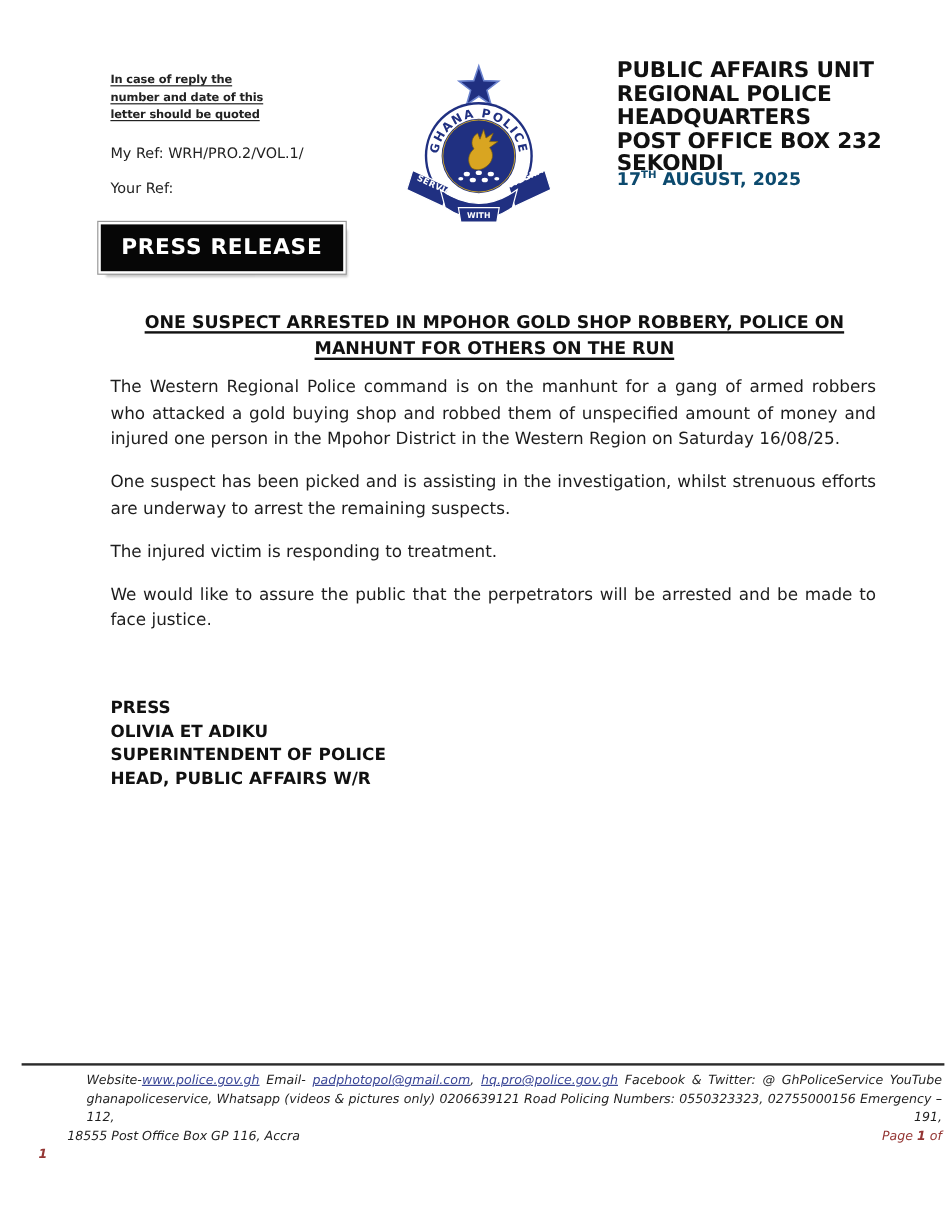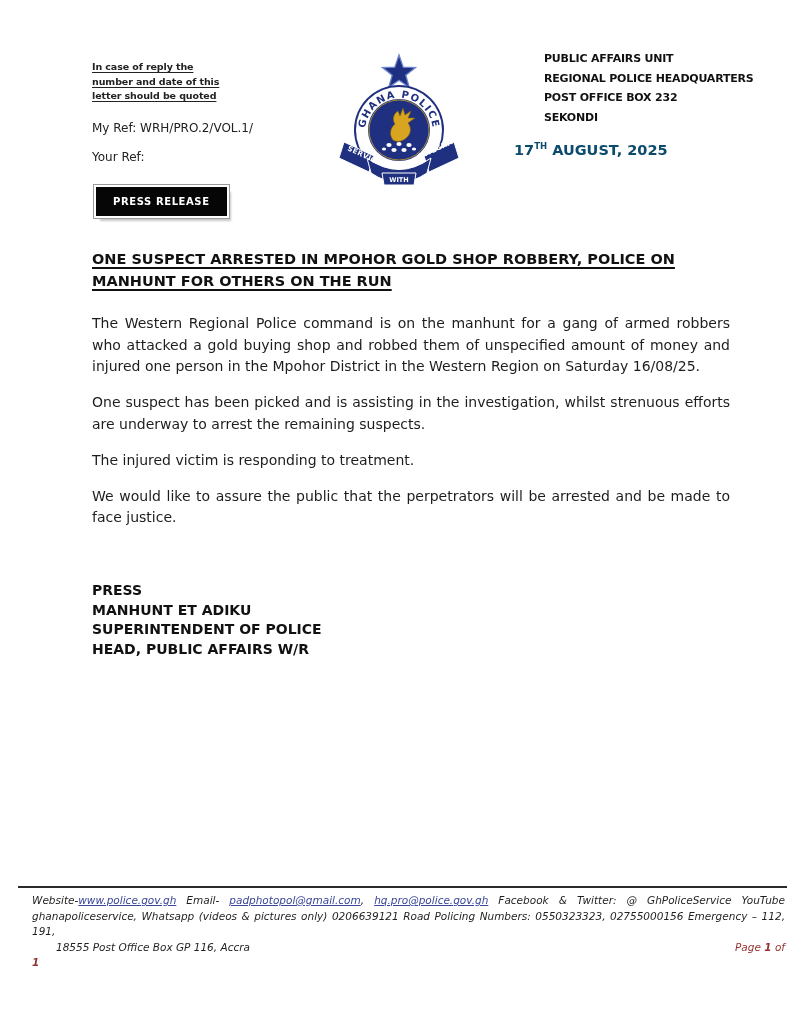--- a/index.html
+++ b/index.html
@@ -12,53 +12,53 @@
   
   .reply-note{left:92px;top:60px;font-size:9.5px;font-weight:600;line-height:14.5px;letter-spacing:-0.1px;color:#222;}
   .reply-note .nline{text-decoration:underline;text-underline-offset:2px;}
 
   .ref-line{left:92px;font-size:12px;color:#222;}
   .my-ref{top:121px;}
   .your-ref{top:150px;}
 
   
   .press-stamp{
-    left:96px;top:187px;background:#060606;color:#ffffff;
-    font-size:10px;font-weight:bold;letter-spacing:0.6px;
+    left:84px;top:187px;background:#060606;color:#ffffff;
+    font-size:18px;font-weight:bold;letter-spacing:0.6px;
     padding:9px 17px;
     box-shadow:0 0 0 2px #ffffff, 0 0 0 3px #9a9a9a, 4px 5px 2px #c7c7c7;
   }
 
   
-  .unit-block{left:514px;top:49px;font-size:11px;font-weight:bold;line-height:19.5px;letter-spacing:-0.2px;color:#111;margin-left:30px;}
+  .unit-block{left:514px;top:49px;font-size:18px;font-weight:bold;line-height:19.5px;letter-spacing:-0.2px;color:#111;}
   .date-line{left:514px;top:141px;font-size:14.5px;font-weight:bold;color:#0c4a6e;}
   .date-line sup{font-size:8.5px;vertical-align:super;}
 
   
   .crest{left:337px;top:52px;width:124px;height:138px;}
 
   
   .headline{
-    left:92px;top:248px;width:640px;font-size:14.5px;font-weight:bold;line-height:22px;color:#111;
-    text-decoration:underline;text-decoration-thickness:1.5px;text-underline-offset:3px;
+    left:92px;top:258px;width:640px;font-size:14.5px;font-weight:bold;line-height:22px;color:#111;
+    text-decoration:underline;text-decoration-thickness:1.5px;text-underline-offset:3px;text-align:center;
   }
 
   
   .body-text{left:92px;top:313px;width:638px;font-size:14px;line-height:21.5px;text-align:justify;color:#1d1d1d;}
   .body-text p{margin:0 0 14.5px 0;}
 
   
   .signature{left:92px;top:581px;font-size:14px;font-weight:bold;line-height:19.5px;color:#111;}
 
   
   .footer{
     left:18px;width:753px;top:886px;border-top:2px solid #2b2b2b;padding:5px 2px 0 14px;
     font-size:10.5px;font-style:italic;line-height:15.5px;color:#1f1f1f;
   }
-  .f-justify{text-align:justify;text-align-last:justify;}
+  .f-justify{text-align:justify;text-align-last:justify;margin-left:40px;}
   .f-line3{display:flex;justify-content:space-between;align-items:baseline;margin-left:24px;}
   .flink{color:#3a4696;text-decoration:underline;cursor:pointer;}
   .pagenum{color:#943634;white-space:nowrap;}
   .pagenum b{font-weight:bold;}
   .f-line4{color:#943634;font-weight:bold;}
 </style>
 </head>
 <body>
 
 <div class="page">
@@ -122,21 +122,21 @@
 
   <div class="abs body-text">
     <p>The Western Regional Police command is on the manhunt for a gang of armed robbers who attacked a gold buying shop and robbed them of unspecified amount of money and injured one person in the Mpohor District in the Western Region on Saturday 16/08/25.</p>
     <p>One suspect has been picked and is assisting in the investigation, whilst strenuous efforts are underway to arrest the remaining suspects.</p>
     <p>The injured victim is responding to treatment.</p>
     <p>We would like to assure the public that the perpetrators will be arrested and be made to face justice.</p>
   </div>
 
   <div class="abs signature">
     <div>PRESS</div>
-    <div>MANHUNT ET ADIKU</div>
+    <div>OLIVIA ET ADIKU</div>
     <div>SUPERINTENDENT OF POLICE</div>
     <div>HEAD, PUBLIC AFFAIRS W/R</div>
   </div>
 
   <div class="abs footer">
     <div class="f-justify"><span>Website-</span><a class="flink">www.police.gov.gh</a>
       <span>Email-</span>
       <a class="flink">padphotopol@gmail.com</a><span>,</span>
       <a class="flink">hq.pro@police.gov.gh</a>
       <span>Facebook &amp; Twitter: @ GhPoliceService YouTube</span></div>

